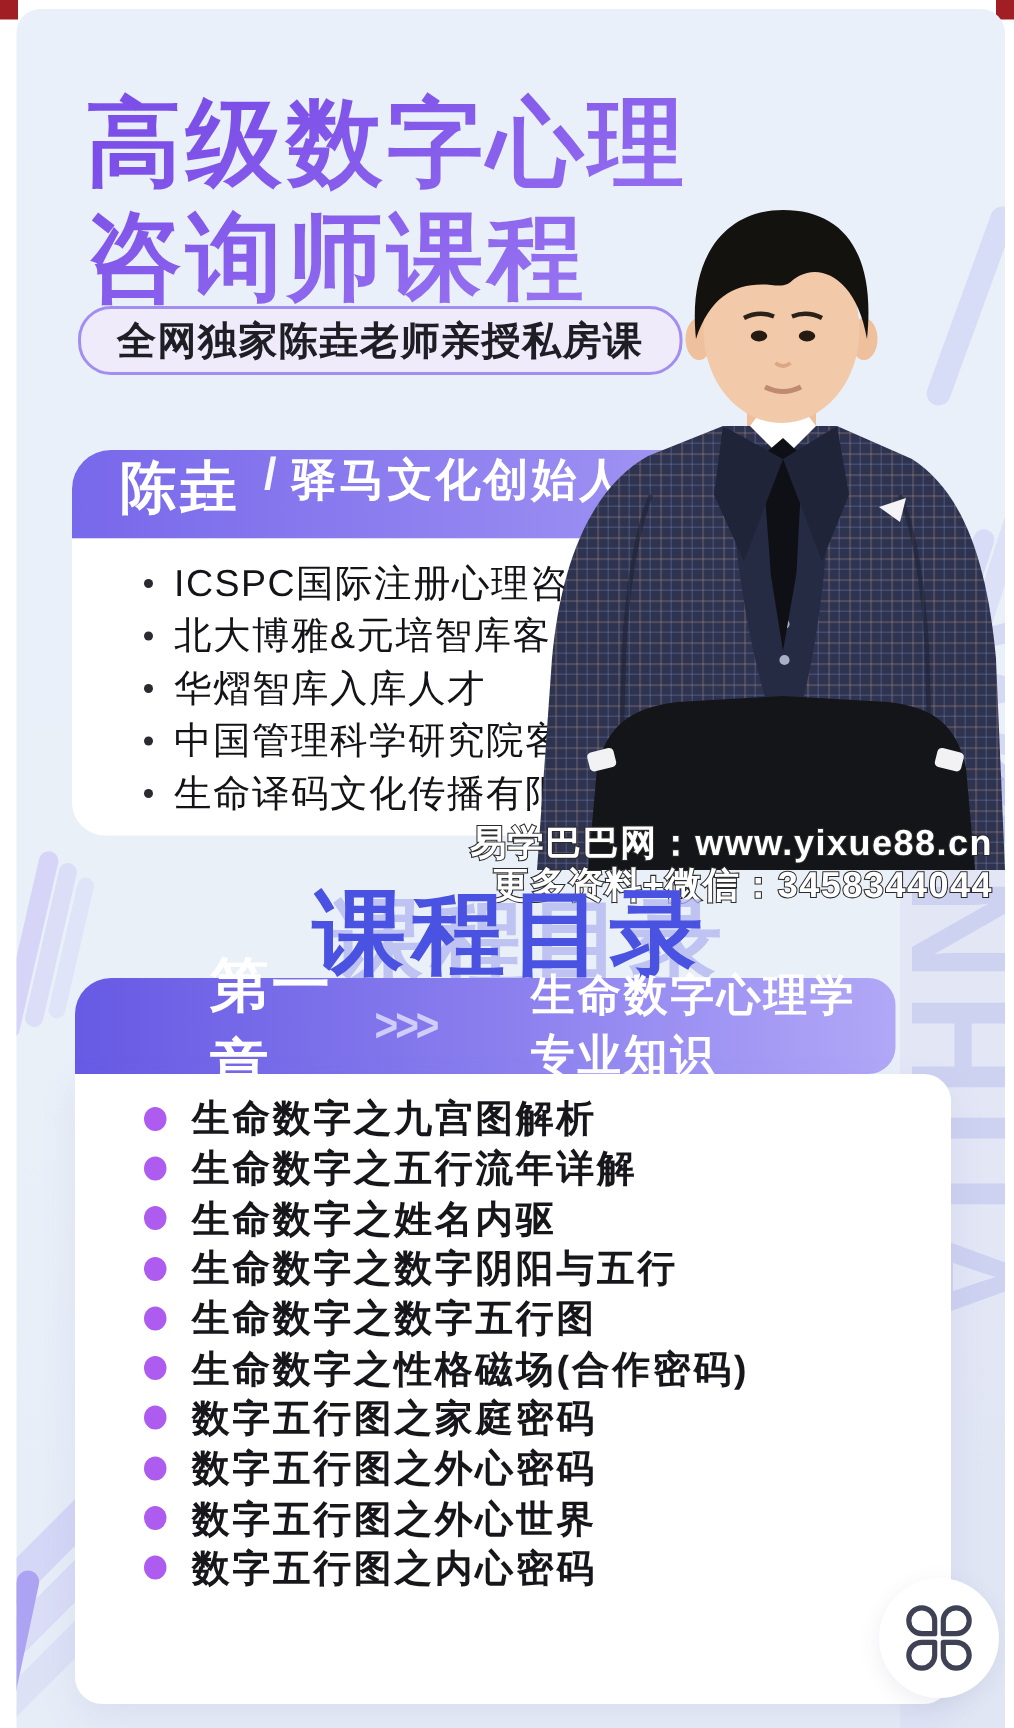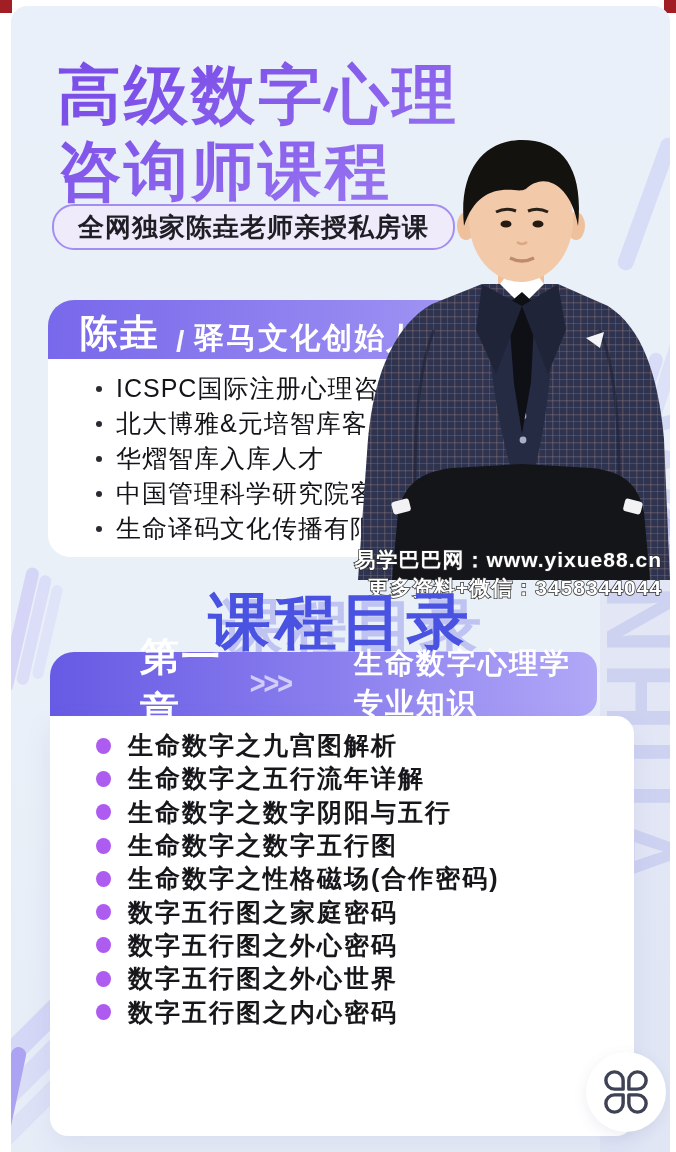--- a/index.html
+++ b/index.html
@@ -59,41 +59,41 @@
     position:absolute;left:41px;top:198px;height:42px;
     display:inline-flex;align-items:center;padding:0 24px;
     background:#EFEBFB;border:2px solid #A28EF1;border-radius:22px;
     font-size:26px;font-weight:600;color:#1e1e24;letter-spacing:1px;
   }
 
   
   .inst-banner{
     position:absolute;left:37px;top:294px;width:548px;height:59px;
     background:linear-gradient(90deg,#7868EB 0%,#978AF1 60%,#B2A9F7 100%);
-    border-radius:26px 22px 0 0;display:flex;align-items:flex-end;padding-left:32px;
+    border-radius:26px 22px 0 0;display:flex;align-items:flex-start;padding-left:32px;
     box-sizing:border-box;color:#fff;
   }
   .inst-name{font-size:38px;font-weight:900;letter-spacing:2px;}
   .inst-sep{font-size:30px;font-weight:700;margin:0 10px 0 16px;opacity:.95;}
   .inst-role{font-size:30px;font-weight:700;letter-spacing:2px;}
   .cred-card{
     position:absolute;left:37px;top:353px;width:548px;height:198px;
     background:#ffffff;border-radius:0 0 22px 22px;
     padding:12px 0 0 48px;box-sizing:border-box;
   }
   .cred-row{display:flex;align-items:center;height:35px;font-size:25px;color:#141418;font-weight:500;letter-spacing:1px;}
   .cred-dot{width:6px;height:6px;border-radius:50%;background:#2a2a30;margin-right:14px;flex:none;}
 
   
   .photo{position:absolute;left:289px;top:128px;width:370px;height:446px;}
 
   
   .wm{
     position:absolute;right:8px;text-align:right;
-    font-size:21px;font-weight:700;color:#ffffff;letter-spacing:1px;
+    font-size:24px;font-weight:700;color:#ffffff;letter-spacing:1px;
     -webkit-text-stroke:1.4px #2b2b2b;paint-order:stroke fill;
   }
   .wm1{top:540px;}
   .wm2{top:568px;}
 
   
   .catalog-title{
     position:absolute;left:0;top:574px;width:659px;text-align:center;
     font-size:62px;font-weight:900;letter-spacing:4px;color:#4A52E2;
     text-shadow:13px 6px 0 rgba(176,180,240,.75);
@@ -257,20 +257,24 @@
       <div class="course-row">
         <span class="course-bullet"></span>
         <span class="course-text">生命数字之九宫图解析</span>
       </div>
       <div class="course-row">
         <span class="course-bullet"></span>
         <span class="course-text">生命数字之五行流年详解</span>
       </div>
       <div class="course-row">
         <span class="course-bullet"></span>
+        <span class="course-text">生命数字之姓名内驱</span>
+      </div>
+      <div class="course-row">
+        <span class="course-bullet"></span>
         <span class="course-text">生命数字之数字阴阳与五行</span>
       </div>
       <div class="course-row">
         <span class="course-bullet"></span>
         <span class="course-text">生命数字之数字五行图</span>
       </div>
       <div class="course-row">
         <span class="course-bullet"></span>
         <span class="course-text">生命数字之性格磁场(合作密码)</span>
       </div>

